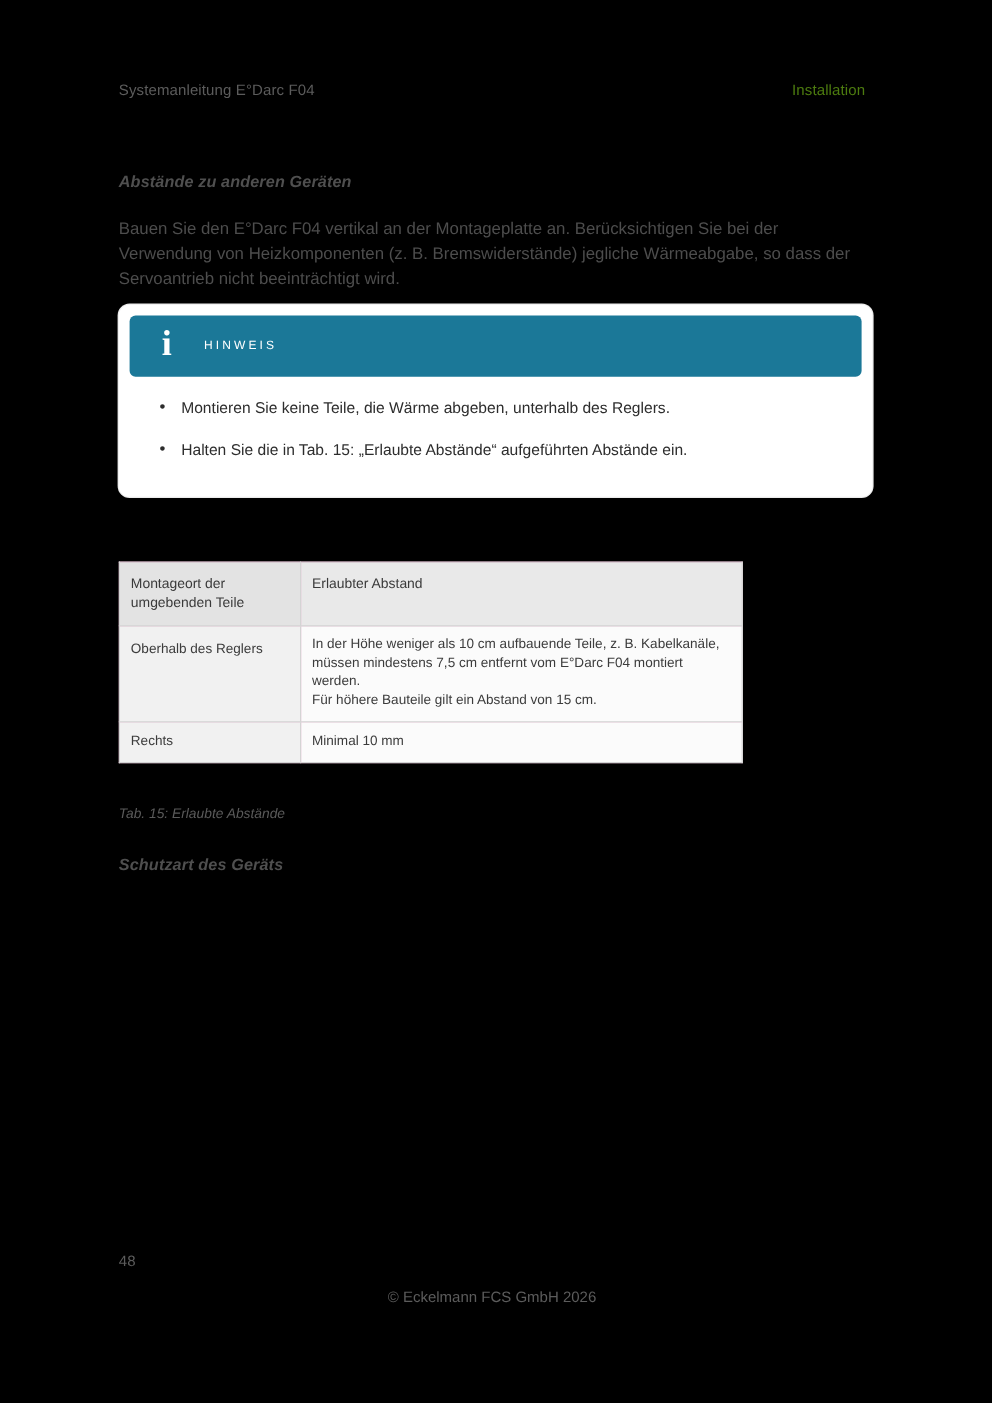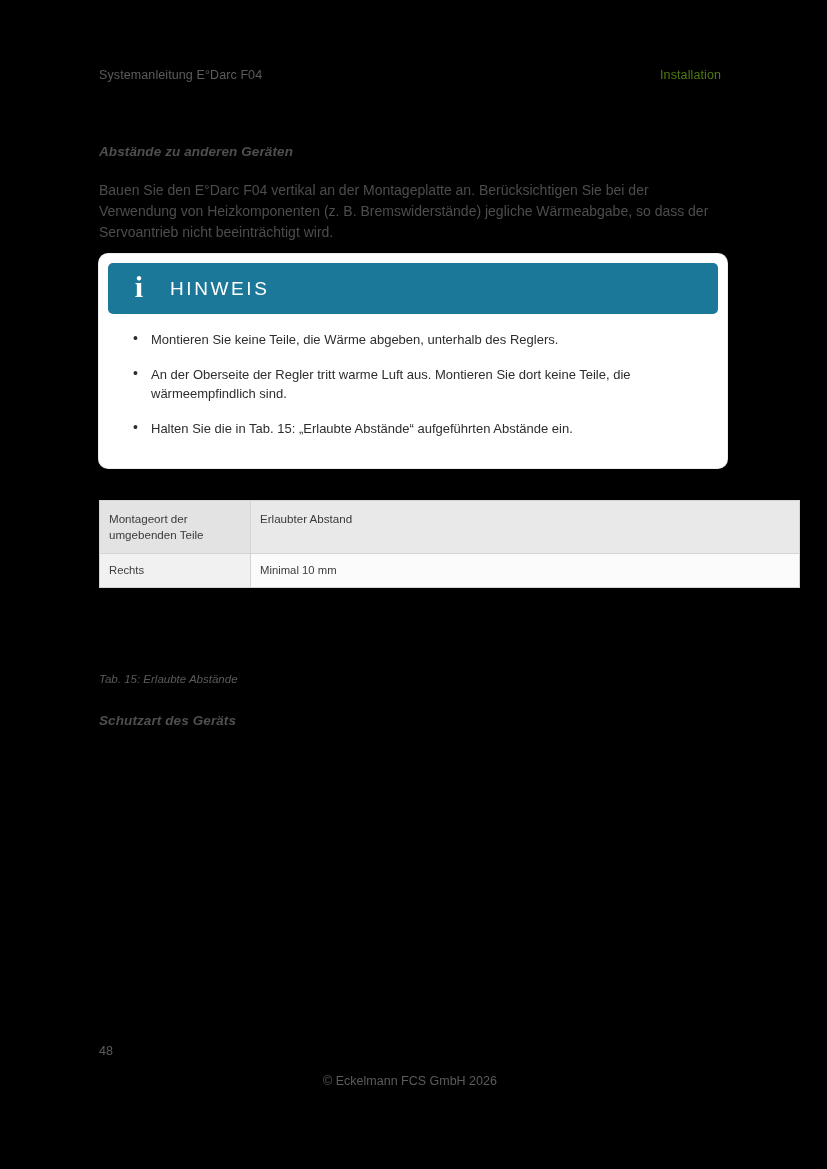--- a/index.html
+++ b/index.html
@@ -89,21 +89,21 @@
     text-align: center;
     color: #ffffff;
     font-size: 30px;
     font-weight: bold;
     font-family: "Liberation Serif", serif;
     line-height: 1;
     padding-bottom: 3px;
   }
   .notice-title {
     color: #ffffff;
-    font-size: 19px;
+    font-size: 10px;
     letter-spacing: 2.6px;
     font-weight: normal;
   }
   .notice-list {
     margin: 0;
     padding: 16px 28px 0 28px;
     list-style: none;
   }
   .notice-list li {
     position: relative;
@@ -121,25 +121,24 @@
     top: -1px;
     font-size: 14px;
     color: #2d2d2d;
   }
 
   
   .tbl {
     position: absolute;
     left: 99px;
     top: 468px;
-    width: 701px;
+    width: 520px;
     border-collapse: collapse;
     background: #f9a8d4;
     table-layout: fixed;
-    margin-top: 32px;
   }
   .tbl td {
     border: 1px solid #d4d4d4;
     vertical-align: top;
     padding: 8px 9px 9px 9px;
     font-size: 11.3px;
     line-height: 15.5px;
     color: #3c3c3c;
   }
   .tbl .col-a { width: 132px; background: #eeeeee; }
@@ -199,32 +198,38 @@
 
     <div class="body-par" id="par-intro">Bauen Sie den E°Darc F04 vertikal an der Montageplatte an. Berücksichtigen Sie bei der Verwendung von Heizkomponenten (z. B. Bremswiderstände) jegliche Wärmeabgabe, so dass der Servoantrieb nicht beeinträchtigt wird.</div>
 
     <div class="notice">
       <div class="notice-head">
         <div class="notice-icon">i</div>
         <div class="notice-title">HINWEIS</div>
       </div>
       <ul class="notice-list">
         <li>Montieren Sie keine Teile, die Wärme abgeben, unterhalb des Reglers.</li>
-        <li>An der Oberseite der Regler tritt warme Luft aus. Montieren Sie dort keine Teile, die wärmeempfindlich sind.</li>
         <li>Halten Sie die in  Tab. 15: „Erlaubte Abstände“ aufgeführten Abstände ein.</li>
       </ul>
     </div>
 
     <table class="tbl">
       <tbody>
           <tr class="head">
         <td class="col-a">Montageort der umgebenden Teile</td>
         <td class="col-b">Erlaubter Abstand</td>
       </tr>
       <tr>
+        <td class="col-a cell-label">Oberhalb des Reglers</td>
+        <td class="cell-body">
+          <div>In der Höhe weniger als 10 cm aufbauende Teile, z. B. Kabelkanäle, müssen mindestens 7,5 cm entfernt vom E°Darc F04 montiert werden.</div>
+          <div>Für höhere Bauteile gilt ein Abstand von 15 cm.</div>
+        </td>
+      </tr>
+      <tr>
         <td class="col-a cell-label small-row">Rechts</td>
         <td class="cell-body small-row">Minimal 10 mm</td>
       </tr>
     </tbody>
       </table>
 
     <div class="tbl-caption">Tab. 15: Erlaubte Abstände</div>
 
     <div class="h-sub" id="heading-schutzart">Schutzart des Geräts</div>
 

